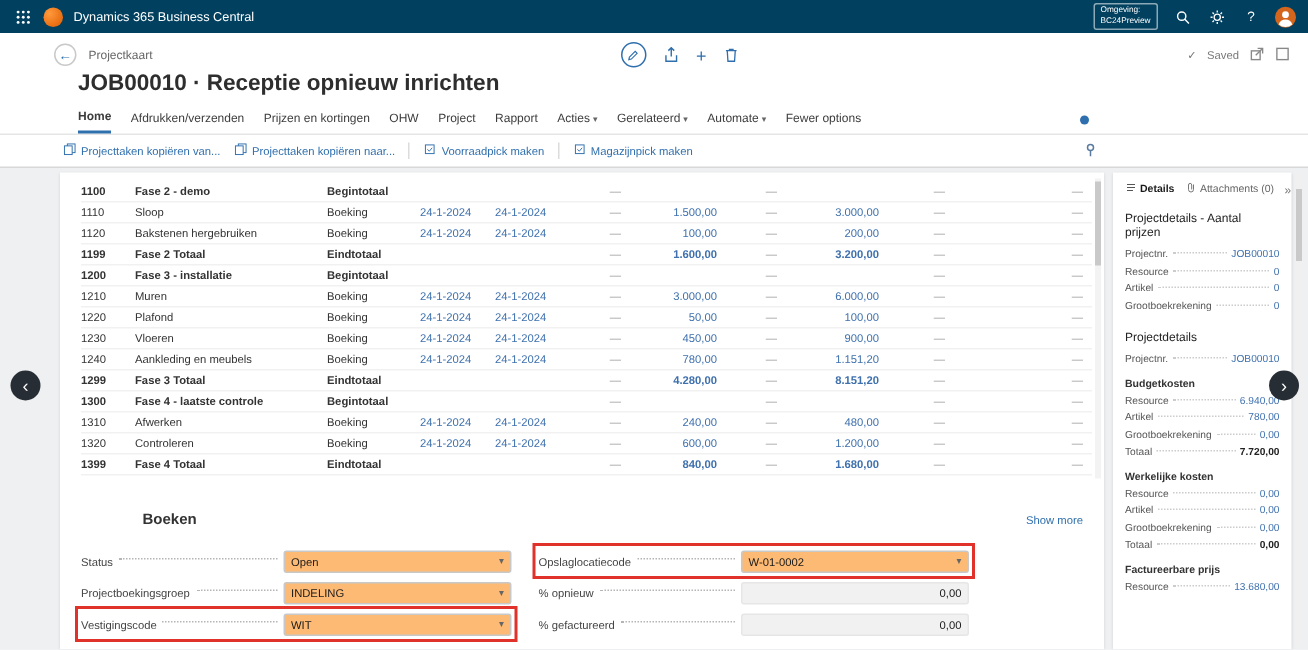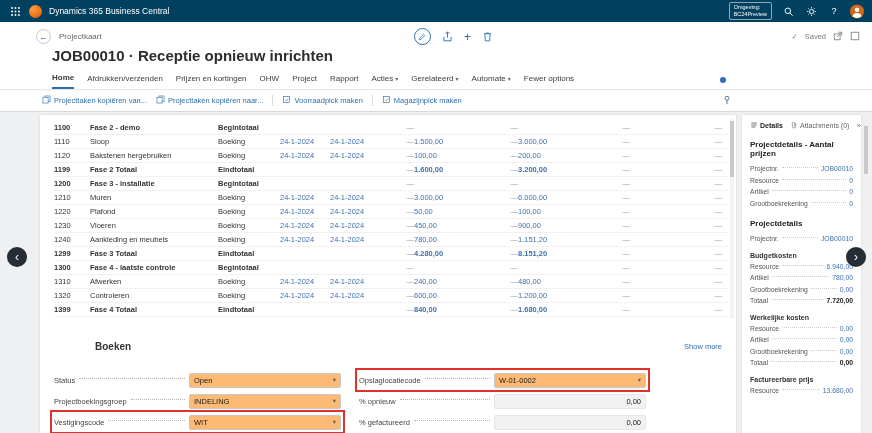--- a/index.html
+++ b/index.html
@@ -53,32 +53,32 @@
   .content{position:absolute;top:112px;left:0;right:0;bottom:0;background:#eef0f1;}
   .maincard{position:absolute;left:40px;top:3px;width:696px;bottom:0;background:#fff;
     box-shadow:0 0 2px rgba(0,0,0,.12);}
   .grid{padding:6px 8px 0 14px;}
   .row{display:flex;align-items:center;height:14px;border-bottom:1px solid #f1f1f1;
     font-size:7.5px;color:#333;}
   .c-no{width:36px;}
   .c-desc{width:128px;overflow:hidden;white-space:nowrap;}
   .c-type{width:62px;}
   .c-date{width:50px;color:#3f71ae;}
-  .c-num{text-align:left;color:#3f71ae;}
+  .c-num{text-align:right;color:#3f71ae;}
   .c-cost{width:64px;}
   .c-price{width:68px;}
   .c-dash{text-align:right;color:#9a9a9a;}
   .c-d1{width:34px;}.c-d2{width:40px;}.c-d3{width:44px;}.c-d4{flex:1;padding-right:6px;}
   .row.bold .c-no,.row.bold .c-desc,.row.bold .c-type,.row.bold .c-num{font-weight:bold;}
   .main-scroll{position:absolute;right:2px;top:4px;width:4px;height:200px;background:#f3f3f3;}
   .main-thumb{width:4px;height:56px;background:#c9c9c9;margin-top:2px;}
 
   
   .boeken{padding:0 14px;margin-top:24px;}
-  .boeken-head{display:flex;justify-content:space-between;align-items:center;margin-bottom:20px;padding-left:41px;}
+  .boeken-head{display:flex;justify-content:space-between;align-items:center;margin-bottom:14px;padding-left:41px;}
   .boeken-title{font-size:10px;font-weight:bold;color:#333;}
   .show-more{font-size:7.5px;color:#2f6fad;text-align:right;}
   .fields{display:flex;gap:18px;}
   .fcol{width:287px;display:flex;flex-direction:column;gap:5px;}
   .field{display:flex;align-items:center;height:16px;position:relative;}
   .field.highlight{outline:2px solid #e0312b;outline-offset:2px;}
   .flabel{font-size:7.5px;color:#444;white-space:nowrap;}
   .fdots{flex:1;border-bottom:1px dotted #b5b5b5;margin:0 4px 3px 4px;min-width:8px;}
   .fctrl{width:152px;height:15px;border:1px solid #c8c8c8;border-radius:2px;display:flex;
     align-items:center;justify-content:space-between;padding:0 4px;font-size:7.5px;
@@ -86,21 +86,21 @@
   .fctrl .caret{color:#666;font-size:6.5px;}
   .fctrl.readonly{background:#f1f1f1;border-color:#e6e6e6;justify-content:flex-end;}
 
   
   .factbox{position:absolute;left:742px;top:3px;width:119px;bottom:0;background:#fff;
     box-shadow:0 0 2px rgba(0,0,0,.12);padding:6px 8px;overflow:hidden;}
   .fb-tabs{display:flex;align-items:center;gap:7px;font-size:7px;color:#666;margin-bottom:4px;}
   .fb-tab{display:flex;align-items:center;gap:2px;white-space:nowrap;}
   .fb-tab.active{color:#1a1a1a;font-weight:bold;}
   .fb-collapse{margin-left:auto;color:#777;font-size:8px;}
-  .fb-heading{font-size:8px;font-weight:bold;color:#222;margin:10px 0 5px;}
+  .fb-heading{font-size:8px;font-weight:normal;color:#222;margin:10px 0 5px;}
   .fb-group-heading{font-size:7px;font-weight:bold;color:#333;margin:7px 0 2px;}
   .fb-row{display:flex;align-items:center;font-size:6.8px;color:#555;height:11.5px;}
   .fb-row .lbl{white-space:nowrap;}
   .fb-row .dots{flex:1;border-bottom:1px dotted #ccc;margin:0 3px 2px;min-width:4px;}
   .fb-row .val{color:#3f71ae;white-space:nowrap;}
   .fb-row .val.bold{color:#222;font-weight:bold;}
   .fb-scroll{position:absolute;right:4px;top:4px;width:4px;bottom:2px;background:#f0f0f0;}
   .fb-thumb{width:4px;height:48px;background:#c9c9c9;margin-top:10px;}
 
   

